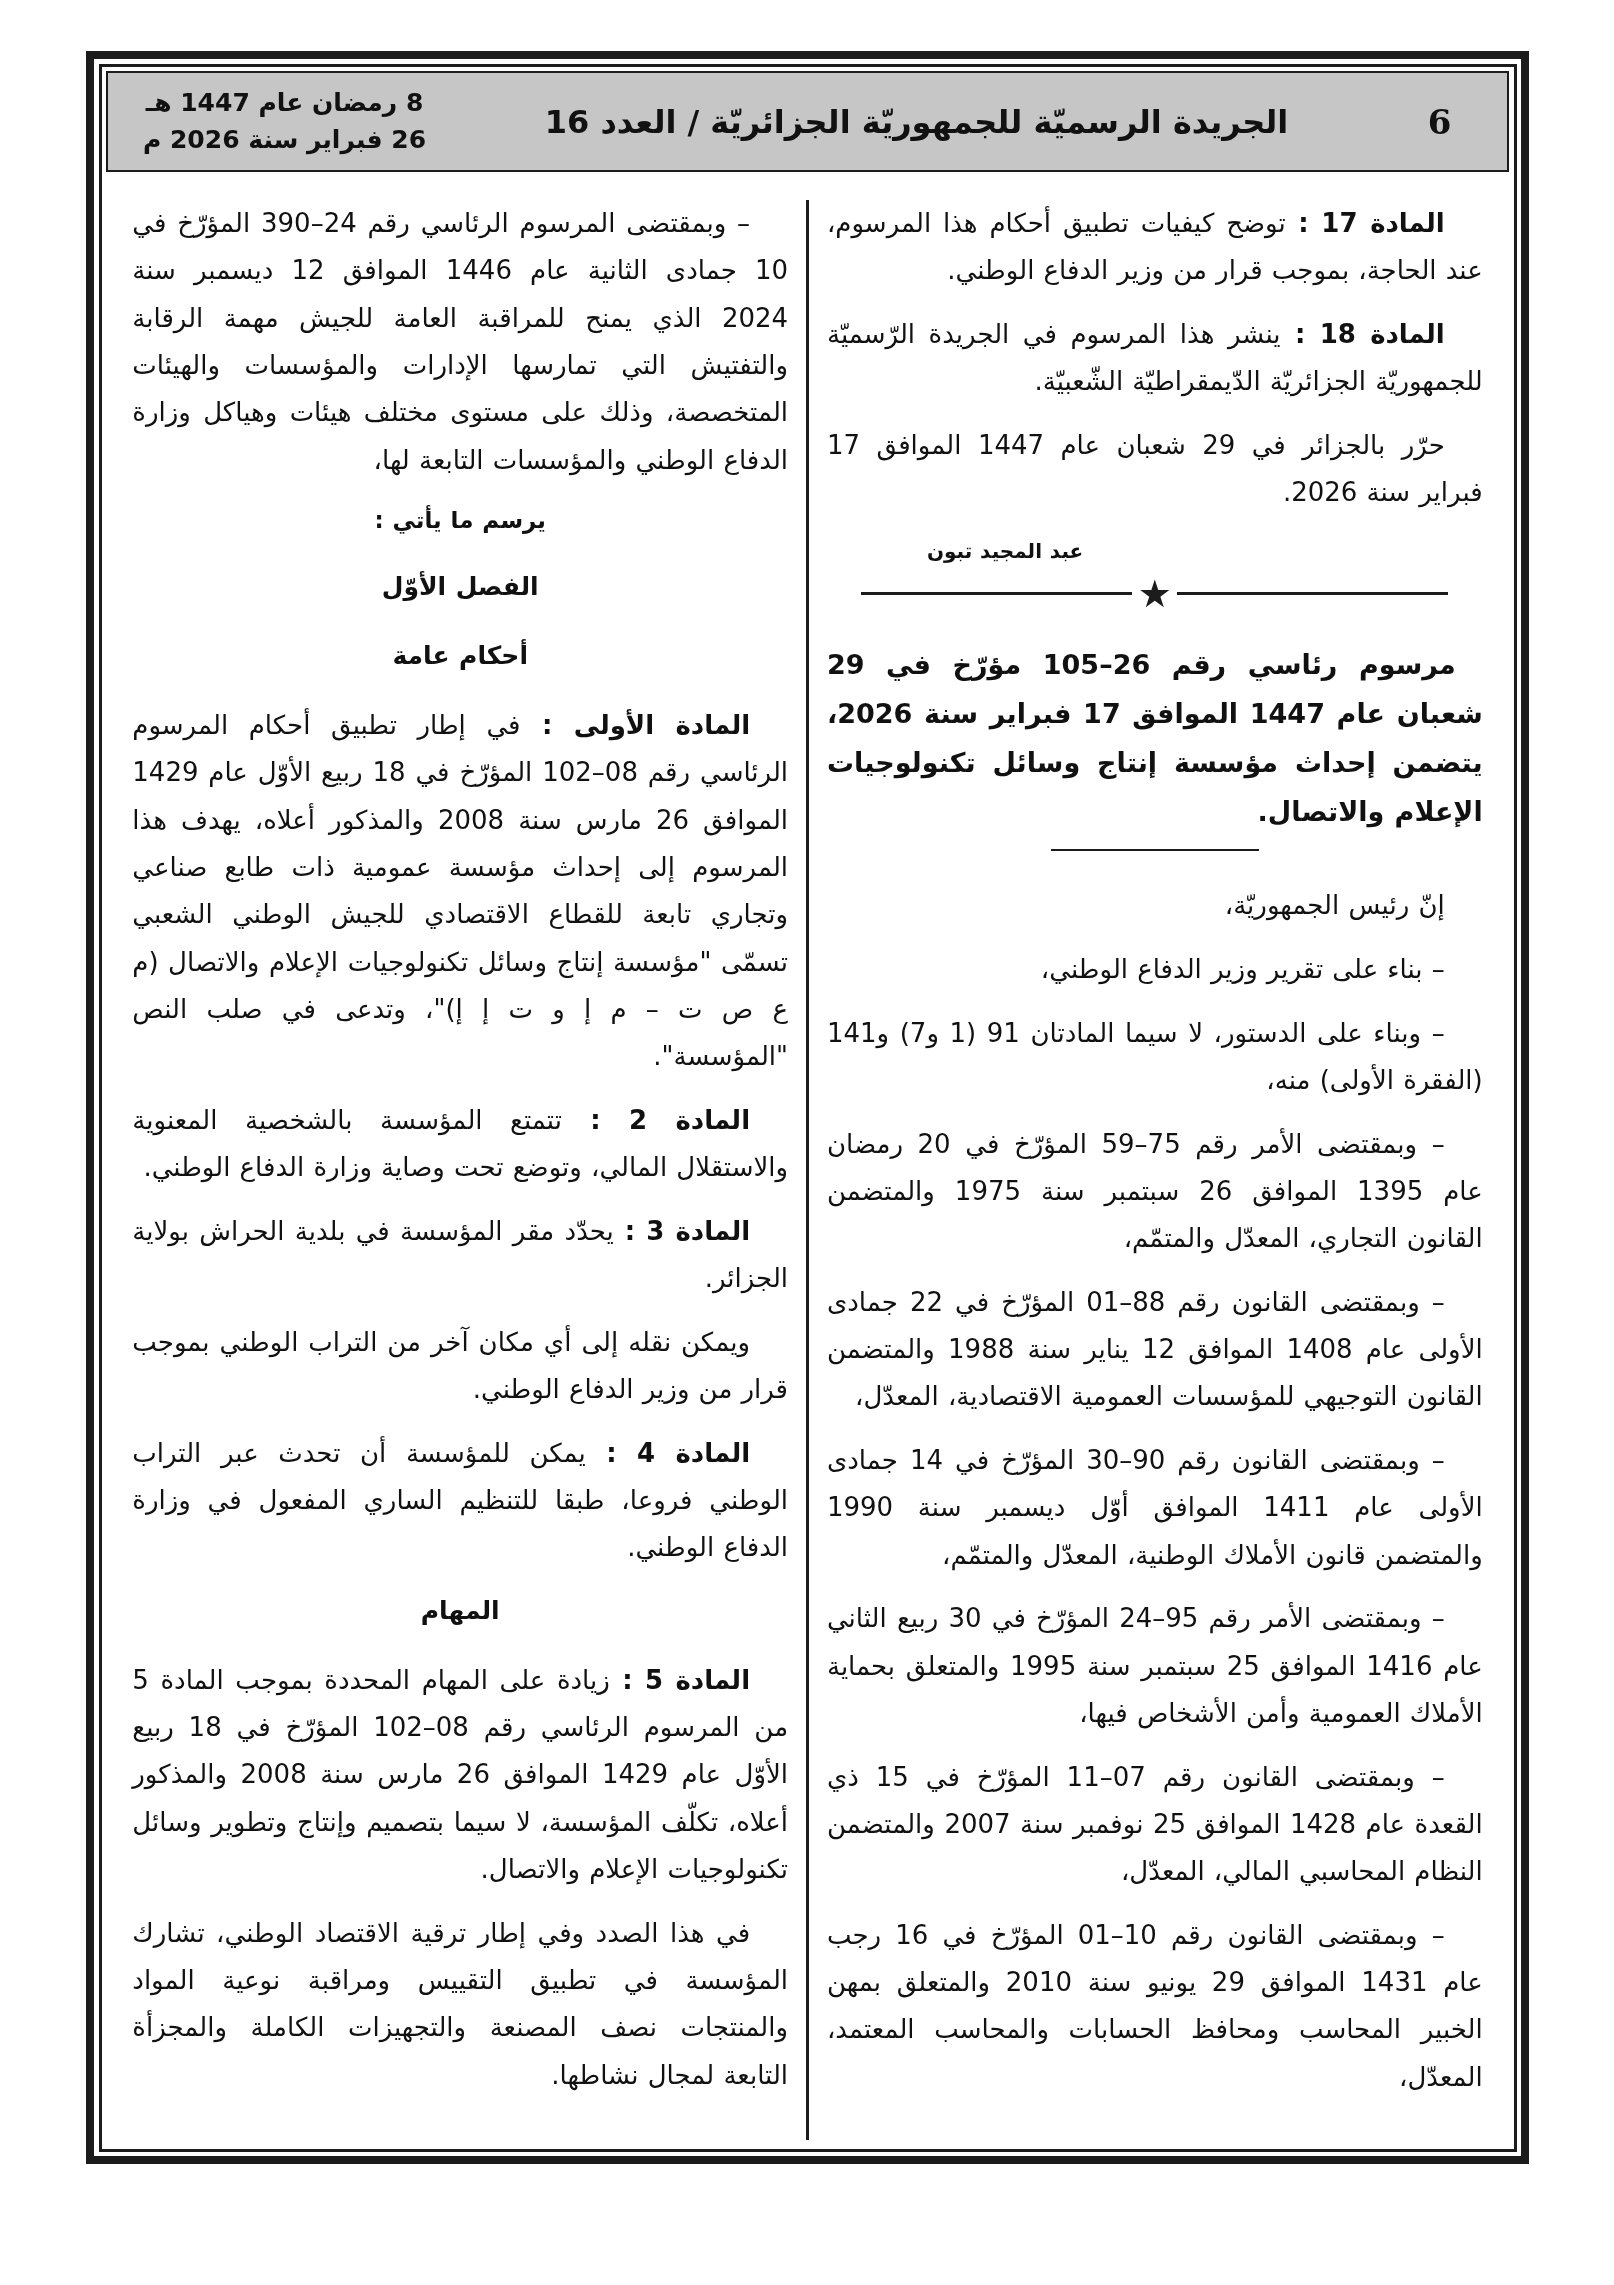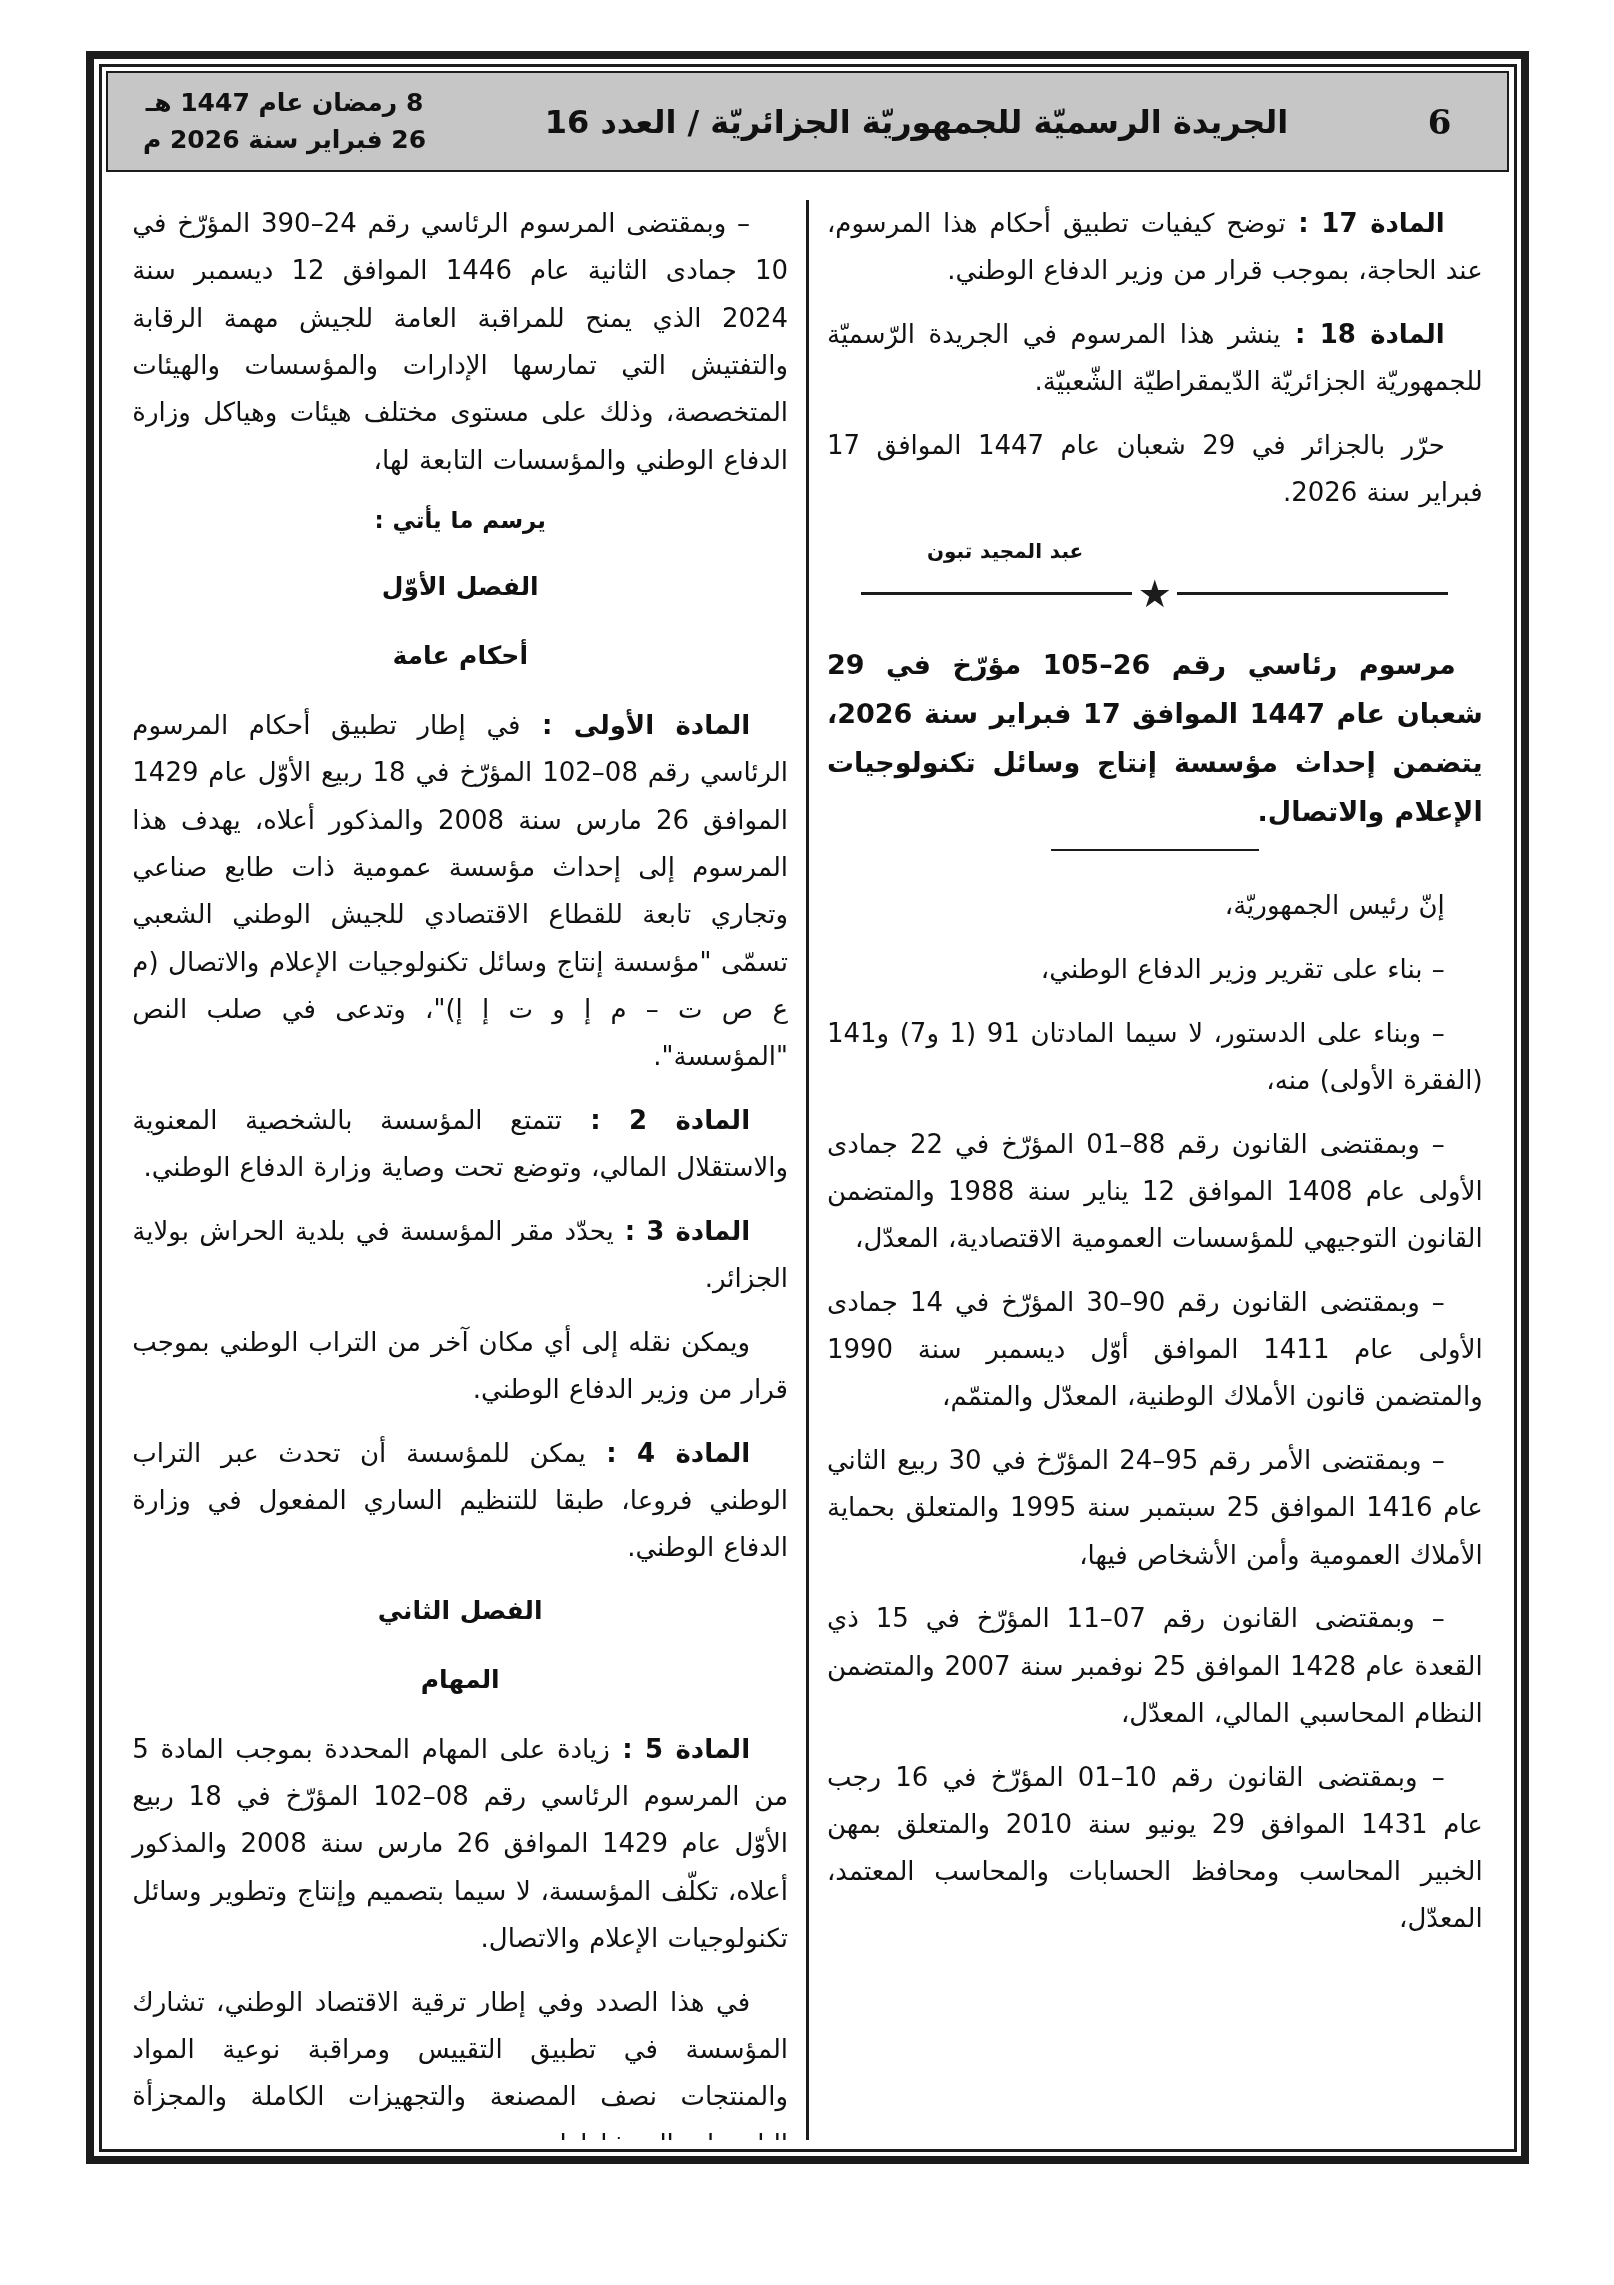--- a/index.html
+++ b/index.html
@@ -173,38 +173,38 @@
           <div class="star-rule">
             <span class="rule-line"></span>
             <span class="star-glyph">★</span>
             <span class="rule-line"></span>
           </div>
           <p class="para decree-title">مرسوم رئاسي رقم 26–105 مؤرّخ في 29 شعبان عام 1447 الموافق 17 فبراير سنة 2026، يتضمن إحداث مؤسسة إنتاج وسائل تكنولوجيات الإعلام والاتصال.</p>
           <div class="short-rule"></div>
           <p class="para">إنّ رئيس الجمهوريّة،</p>
           <p class="para">– بناء على تقرير وزير الدفاع الوطني،</p>
           <p class="para">– وبناء على الدستور، لا سيما المادتان 91 (1 و7) و141 (الفقرة الأولى) منه،</p>
+          <p class="para">– وبمقتضى الأمر رقم 75–59 المؤرّخ في 20 رمضان عام 1395 الموافق 26 سبتمبر سنة 1975 والمتضمن القانون التجاري، المعدّل والمتمّم،</p>
           <p class="para">– وبمقتضى القانون رقم 88–01 المؤرّخ في 22 جمادى الأولى عام 1408 الموافق 12 يناير سنة 1988 والمتضمن القانون التوجيهي للمؤسسات العمومية الاقتصادية، المعدّل،</p>
           <p class="para">– وبمقتضى القانون رقم 90–30 المؤرّخ في 14 جمادى الأولى عام 1411 الموافق أوّل ديسمبر سنة 1990 والمتضمن قانون الأملاك الوطنية، المعدّل والمتمّم،</p>
           <p class="para">– وبمقتضى الأمر رقم 95–24 المؤرّخ في 30 ربيع الثاني عام 1416 الموافق 25 سبتمبر سنة 1995 والمتعلق بحماية الأملاك العمومية وأمن الأشخاص فيها،</p>
           <p class="para">– وبمقتضى القانون رقم 07–11 المؤرّخ في 15 ذي القعدة عام 1428 الموافق 25 نوفمبر سنة 2007 والمتضمن النظام المحاسبي المالي، المعدّل،</p>
           <p class="para">– وبمقتضى القانون رقم 10–01 المؤرّخ في 16 رجب عام 1431 الموافق 29 يونيو سنة 2010 والمتعلق بمهن الخبير المحاسب ومحافظ الحسابات والمحاسب المعتمد، المعدّل،</p>
         </section>
       <div class="divider"></div>
       <section class="col" id="col-left">
           <p class="para">– وبمقتضى المرسوم الرئاسي رقم 24–390 المؤرّخ في 10 جمادى الثانية عام 1446 الموافق 12 ديسمبر سنة 2024 الذي يمنح للمراقبة العامة للجيش مهمة الرقابة والتفتيش التي تمارسها الإدارات والمؤسسات والهيئات المتخصصة، وذلك على مستوى مختلف هيئات وهياكل وزارة الدفاع الوطني والمؤسسات التابعة لها،</p>
           <p class="para enact">يرسم ما يأتي :</p>
           <p class="para chapter">الفصل الأوّل</p>
           <p class="para chapter">أحكام عامة</p>
           <p class="para"><span class="lbl">المادة الأولى : </span>في إطار تطبيق أحكام المرسوم الرئاسي رقم 08–102 المؤرّخ في 18 ربيع الأوّل عام 1429 الموافق 26 مارس سنة 2008 والمذكور أعلاه، يهدف هذا المرسوم إلى إحداث مؤسسة عمومية ذات طابع صناعي وتجاري تابعة للقطاع الاقتصادي للجيش الوطني الشعبي تسمّى "مؤسسة إنتاج وسائل تكنولوجيات الإعلام والاتصال (م ع ص ت – م إ و ت إ إ)"، وتدعى في صلب النص "المؤسسة".</p>
           <p class="para"><span class="lbl">المادة 2 : </span>تتمتع المؤسسة بالشخصية المعنوية والاستقلال المالي، وتوضع تحت وصاية وزارة الدفاع الوطني.</p>
           <p class="para"><span class="lbl">المادة 3 : </span>يحدّد مقر المؤسسة في بلدية الحراش بولاية الجزائر.</p>
           <p class="para">ويمكن نقله إلى أي مكان آخر من التراب الوطني بموجب قرار من وزير الدفاع الوطني.</p>
           <p class="para"><span class="lbl">المادة 4 : </span>يمكن للمؤسسة أن تحدث عبر التراب الوطني فروعا، طبقا للتنظيم الساري المفعول في وزارة الدفاع الوطني.</p>
-          <p class="para chapter">الفصل الثاني</p>
           <p class="para chapter">المهام</p>
           <p class="para"><span class="lbl">المادة 5 : </span>زيادة على المهام المحددة بموجب المادة 5 من المرسوم الرئاسي رقم 08–102 المؤرّخ في 18 ربيع الأوّل عام 1429 الموافق 26 مارس سنة 2008 والمذكور أعلاه، تكلّف المؤسسة، لا سيما بتصميم وإنتاج وتطوير وسائل تكنولوجيات الإعلام والاتصال.</p>
           <p class="para">في هذا الصدد وفي إطار ترقية الاقتصاد الوطني، تشارك المؤسسة في تطبيق التقييس ومراقبة نوعية المواد والمنتجات نصف المصنعة والتجهيزات الكاملة والمجزأة التابعة لمجال نشاطها.</p>
         </section>
     </main>
 
   </div>
 </div>
 
 

